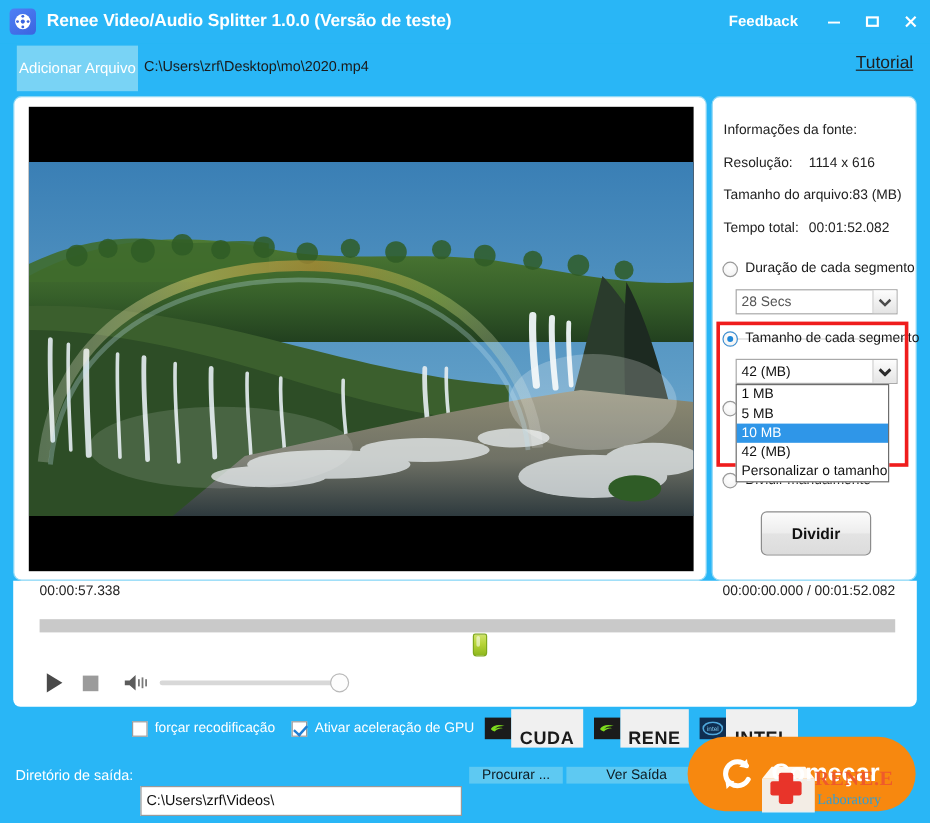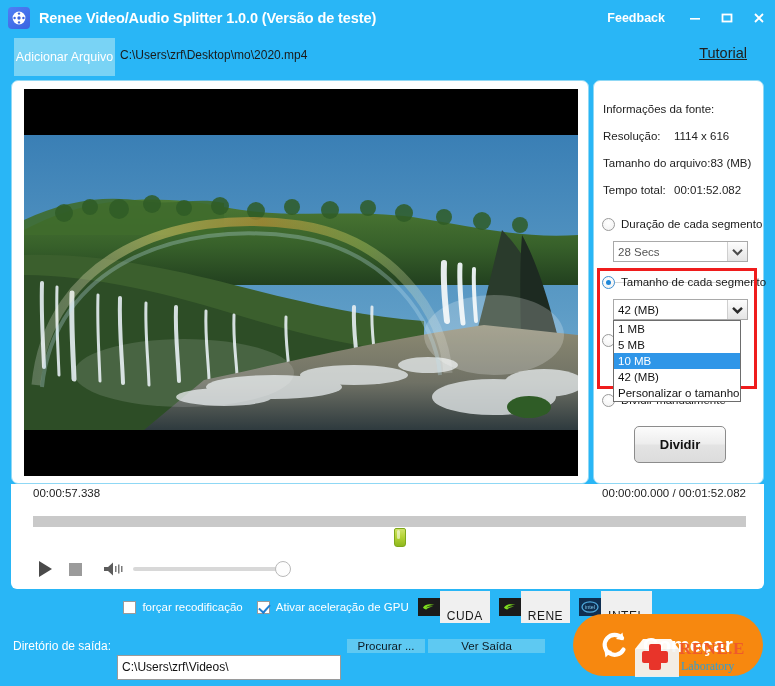--- a/index.html
+++ b/index.html
@@ -66,21 +66,21 @@
     display: flex; align-items: center; justify-content: center;
     cursor: default;
     white-space: nowrap;
   }
   .file-path {
     position: absolute; left: 120px; top: 12px;
     color: #1a1a1a; font-size: 12px;
     white-space: nowrap;
   }
   .tutorial {
-    position: absolute; right: 28px; top: 9px;
+    position: absolute; right: 14px; top: 9px;
     color: #202020; font-size: 14.5px;
     text-decoration: underline;
     cursor: pointer;
     white-space: nowrap;
   }
 
   
   .video-panel {
     position: absolute; left: 11px; top: 80px;
     width: 578px; height: 404px;
@@ -273,34 +273,34 @@
     display: flex; align-items: center; justify-content: center;
     flex: 0 0 auto;
   }
   .gpu-ico.nv { background: #1b1b1b; }
   .gpu-ico.intel { background: #0f2f52; }
   .gpu-txt {
     height: 18px; line-height: 18px;
     padding: 16px 7px;
     background: #f0f0f0;
     color: #1a1a1a;
-    font-size: 12px; font-weight: normal;
+    font-size: 15px; font-weight: bold;
     letter-spacing: .5px;
   }
 
   .outdir-row {
     position: absolute; left: 0; top: 628px; width: 775px; height: 36px;
     display: flex; align-items: center;
   }
   .outdir-label {
     margin-left: 13px; color: #ffffff; font-size: 12px; white-space: nowrap;
   }
   .outdir-input {
     margin-left: 6px;
-    width: 224px; height: 25px;
+    width: 268px; height: 25px;
     background: #ffffff; border: 1px solid #9a9a9a;
     font-size: 12px; color: #111;
     padding: 0 4px;
     display: flex; align-items: center;
     font-family: "Liberation Sans", sans-serif;
     margin-top: 42px;
   }
   .flatbtn {
     height: 14px; background: #5ec9f2; color: #0d1b22;
     font-size: 11.5px;

